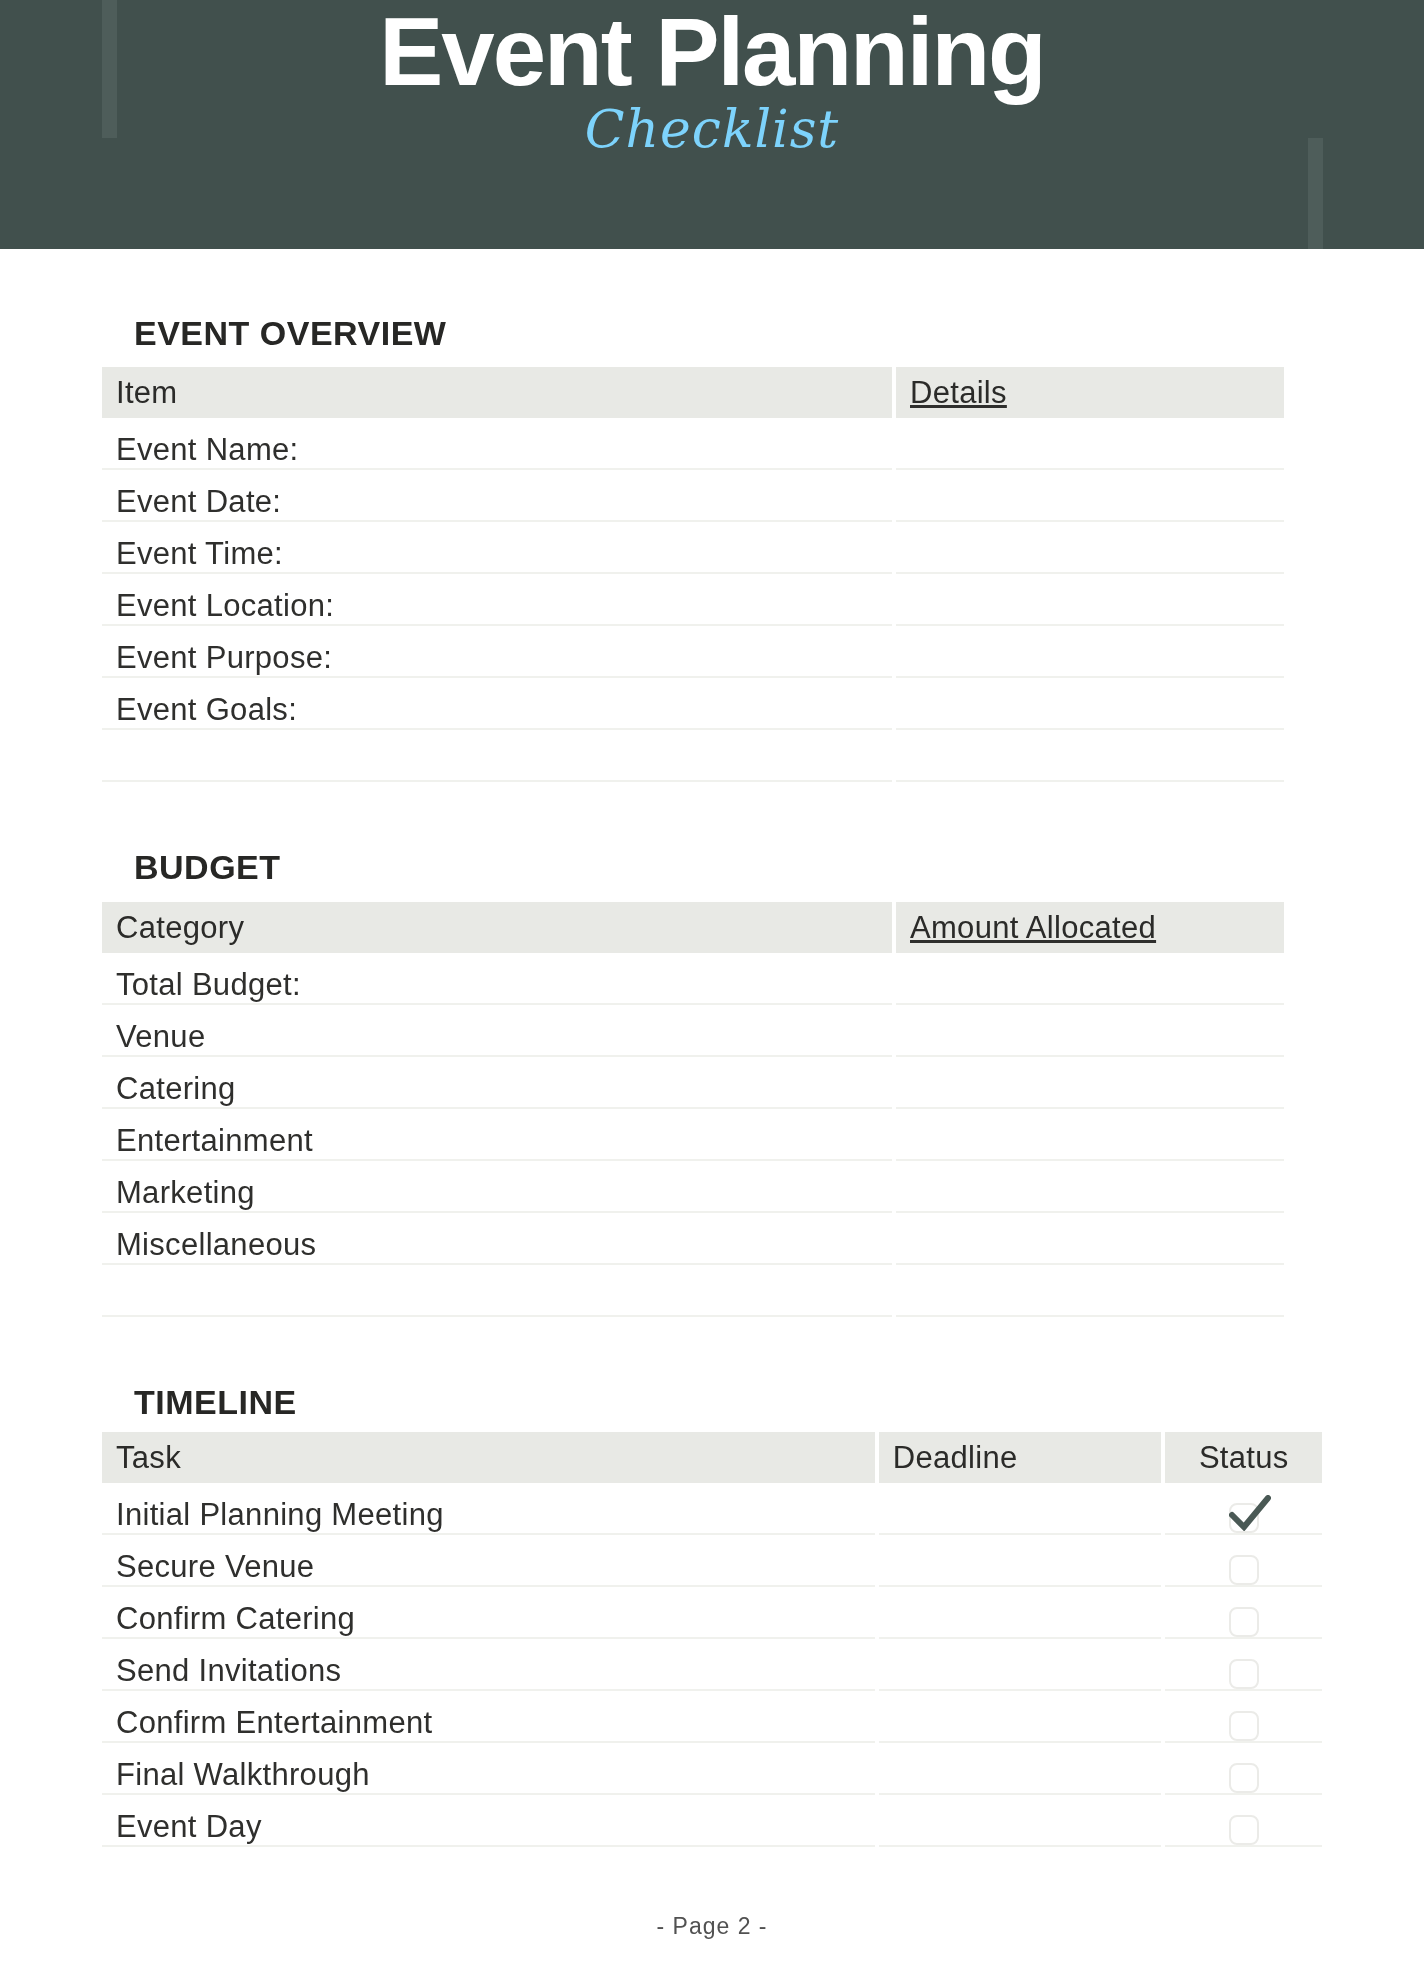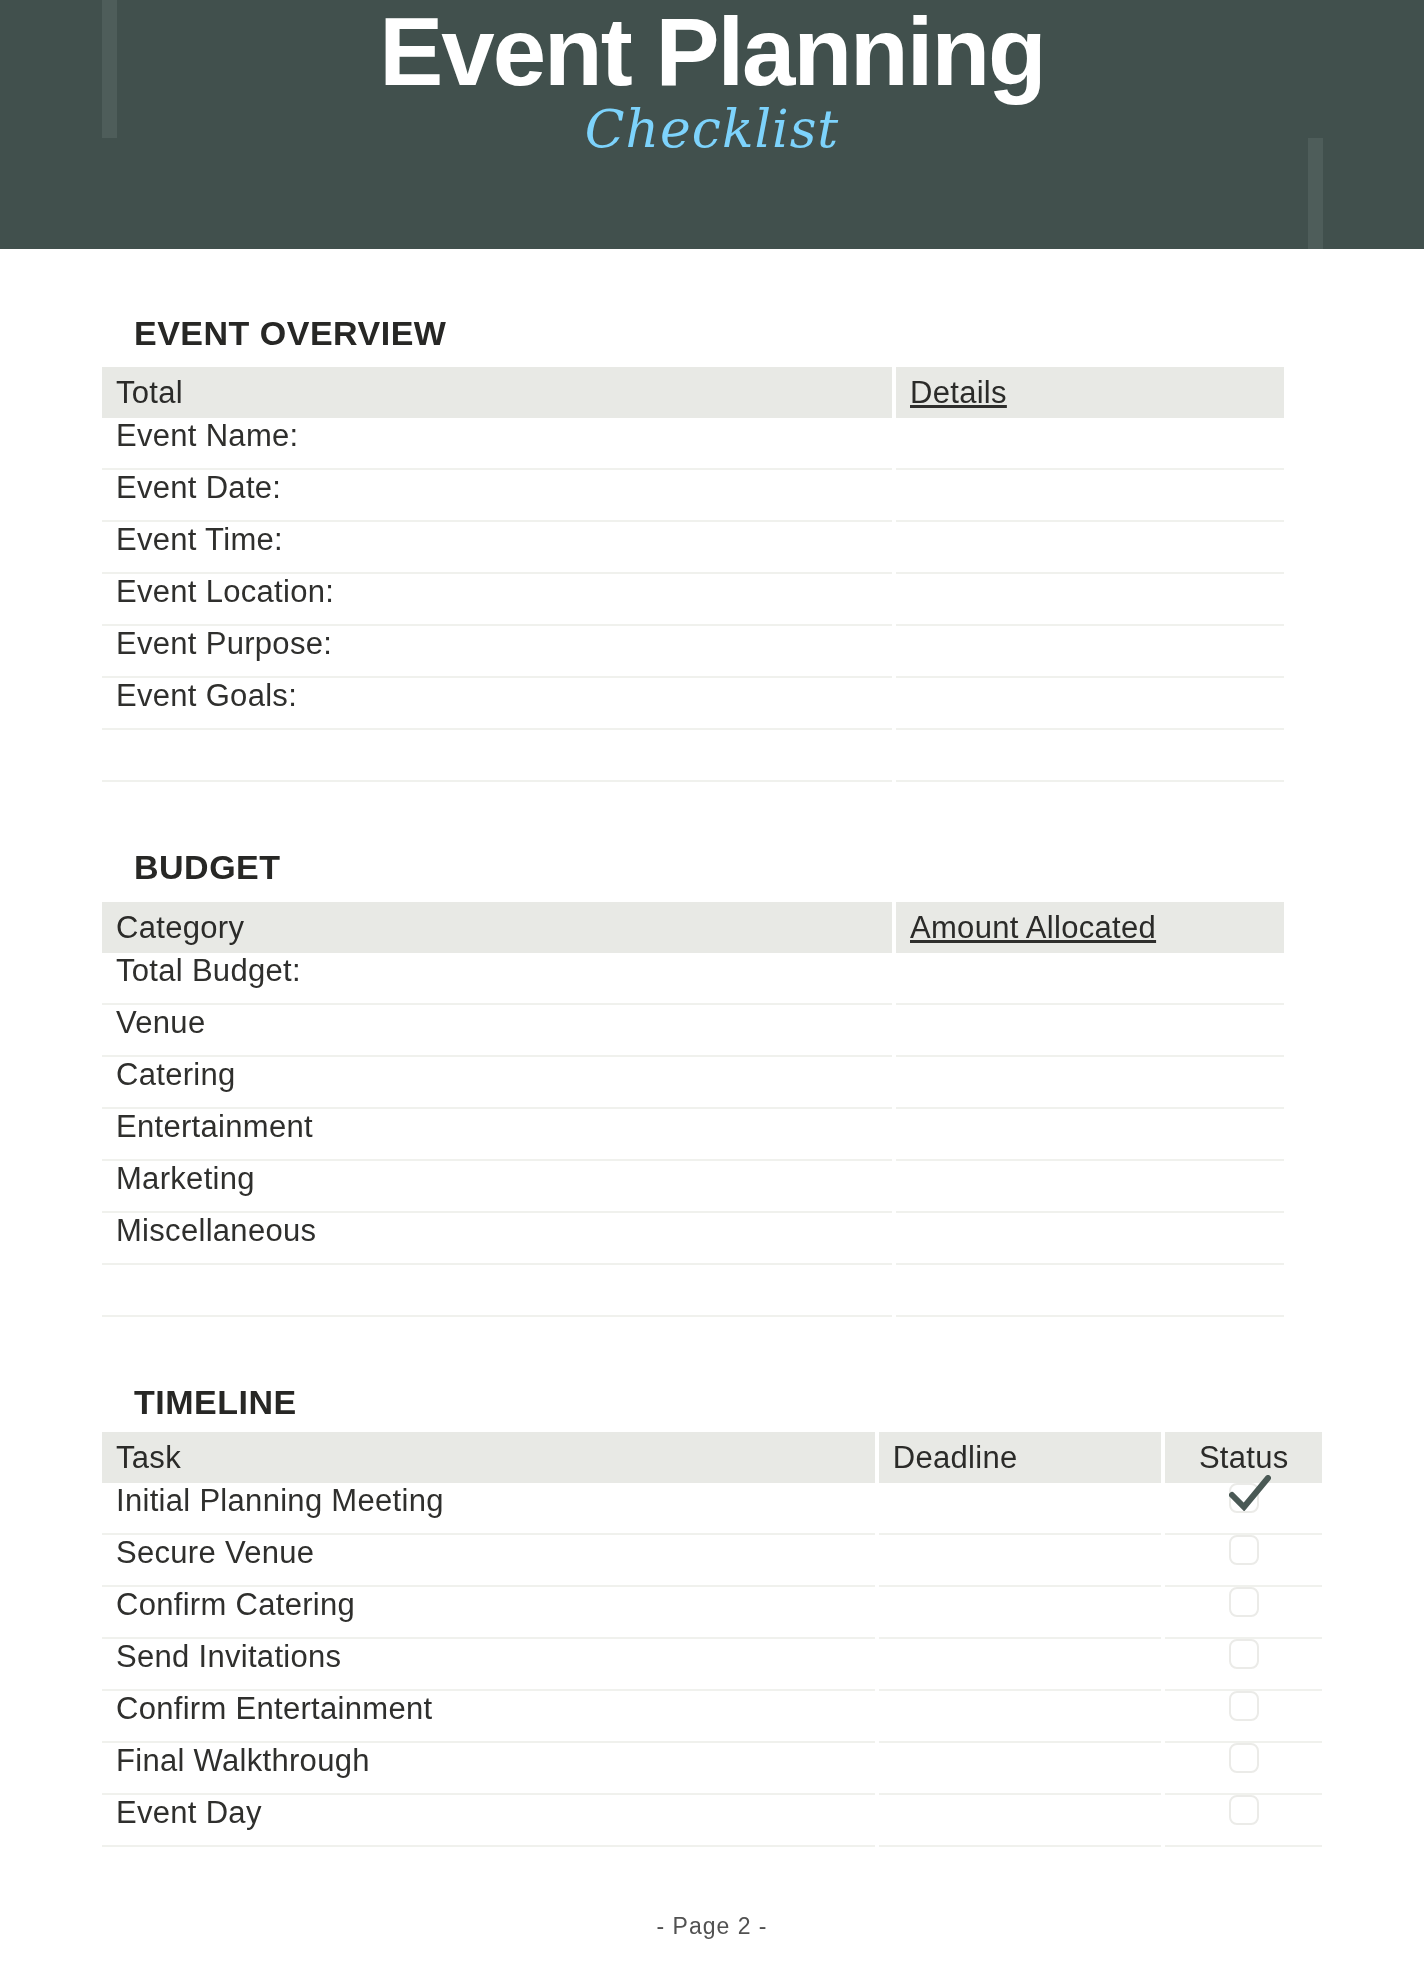--- a/index.html
+++ b/index.html
@@ -64,21 +64,21 @@
   .table { width: 1220px; }
   .tr { display: flex; gap: 4px; }
   .thead .th {
     background: #e8e9e5;
     height: 51px;
     display: flex; align-items: center;
   }
   .td {
     height: 50px;
     border-bottom: 2px solid #f0f1ed;
-    display: flex; align-items: flex-start;
+    display: flex; align-items: flex-end;
     background: #ffffff;
   }
   .cell-text {
     padding-left: 14px;
     font-size: 31px;
     letter-spacing: 0.3px;
     color: #2f2f2d;
     white-space: nowrap;
   }
   .th .cell-text { color: #2b2b29; }
@@ -121,21 +121,21 @@
     <div class="subtitle">Checklist</div>
   </div>
 
   <div class="content">
 
     <div class="section section-overview">
       <div class="section-heading">EVENT OVERVIEW</div>
       <div class="table">
         <div class="tr thead">
           <div class="th c-wide">
-              <span class="cell-text">Total</span>
+              <span class="cell-text">Item</span>
             </div>
           <div class="th c-detail">
               <span class="cell-text">Details</span>
             </div>
         </div>
         <div class="tr">
           <div class="td c-wide">
               <span class="cell-text">Event Name:</span>
             </div>
           <div class="td c-detail">

